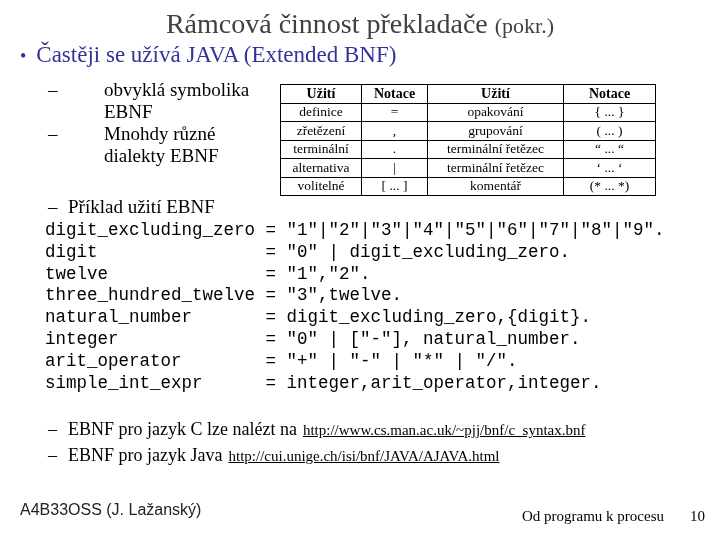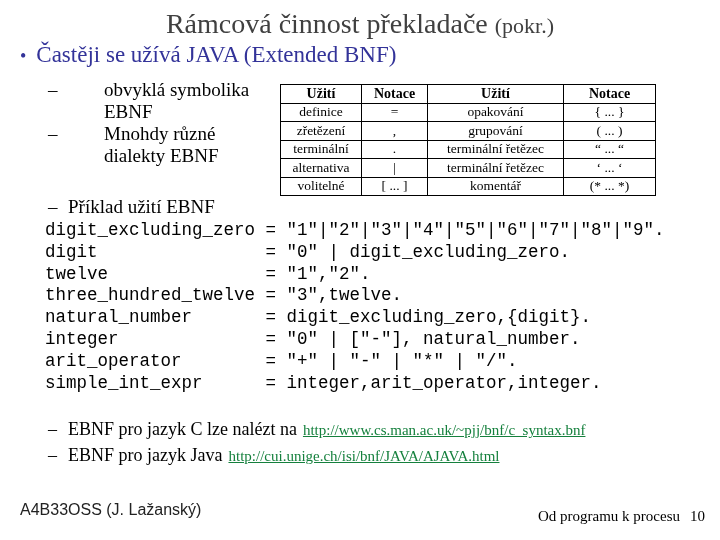--- a/index.html
+++ b/index.html
@@ -66,36 +66,36 @@
   }
   .code div{white-space:pre;}
   
   .link-line{
     position:absolute;left:48px;
     display:flex;align-items:baseline;
     font-size:18px;line-height:24px;white-space:nowrap;
   }
   .link-line .dash{width:20px;flex:0 0 20px;}
   .link-line a{
-    color:#15803d;
+    color:#000000;
     font-size:15px;
     text-decoration:underline;
     margin-left:6px;
   }
   .lk1{top:417px;} .lk2{top:443px;}
   
   .footer-left{
     position:absolute;left:20px;top:502px;
     font-family:"Liberation Sans",sans-serif;
     font-size:16px;line-height:16px;color:#222;
   }
   .footer-right{
     position:absolute;right:15px;top:508px;
     font-size:15px;
-    display:flex;gap:10px;align-items:baseline;
+    display:flex;gap:26px;align-items:baseline;
   }
 </style>
 </head>
 <body>
 
 <div class="slide">
 
   <div class="title">
     <span>Rámcová činnost překladače </span><span class="suffix">(pokr.)</span>
   </div>

